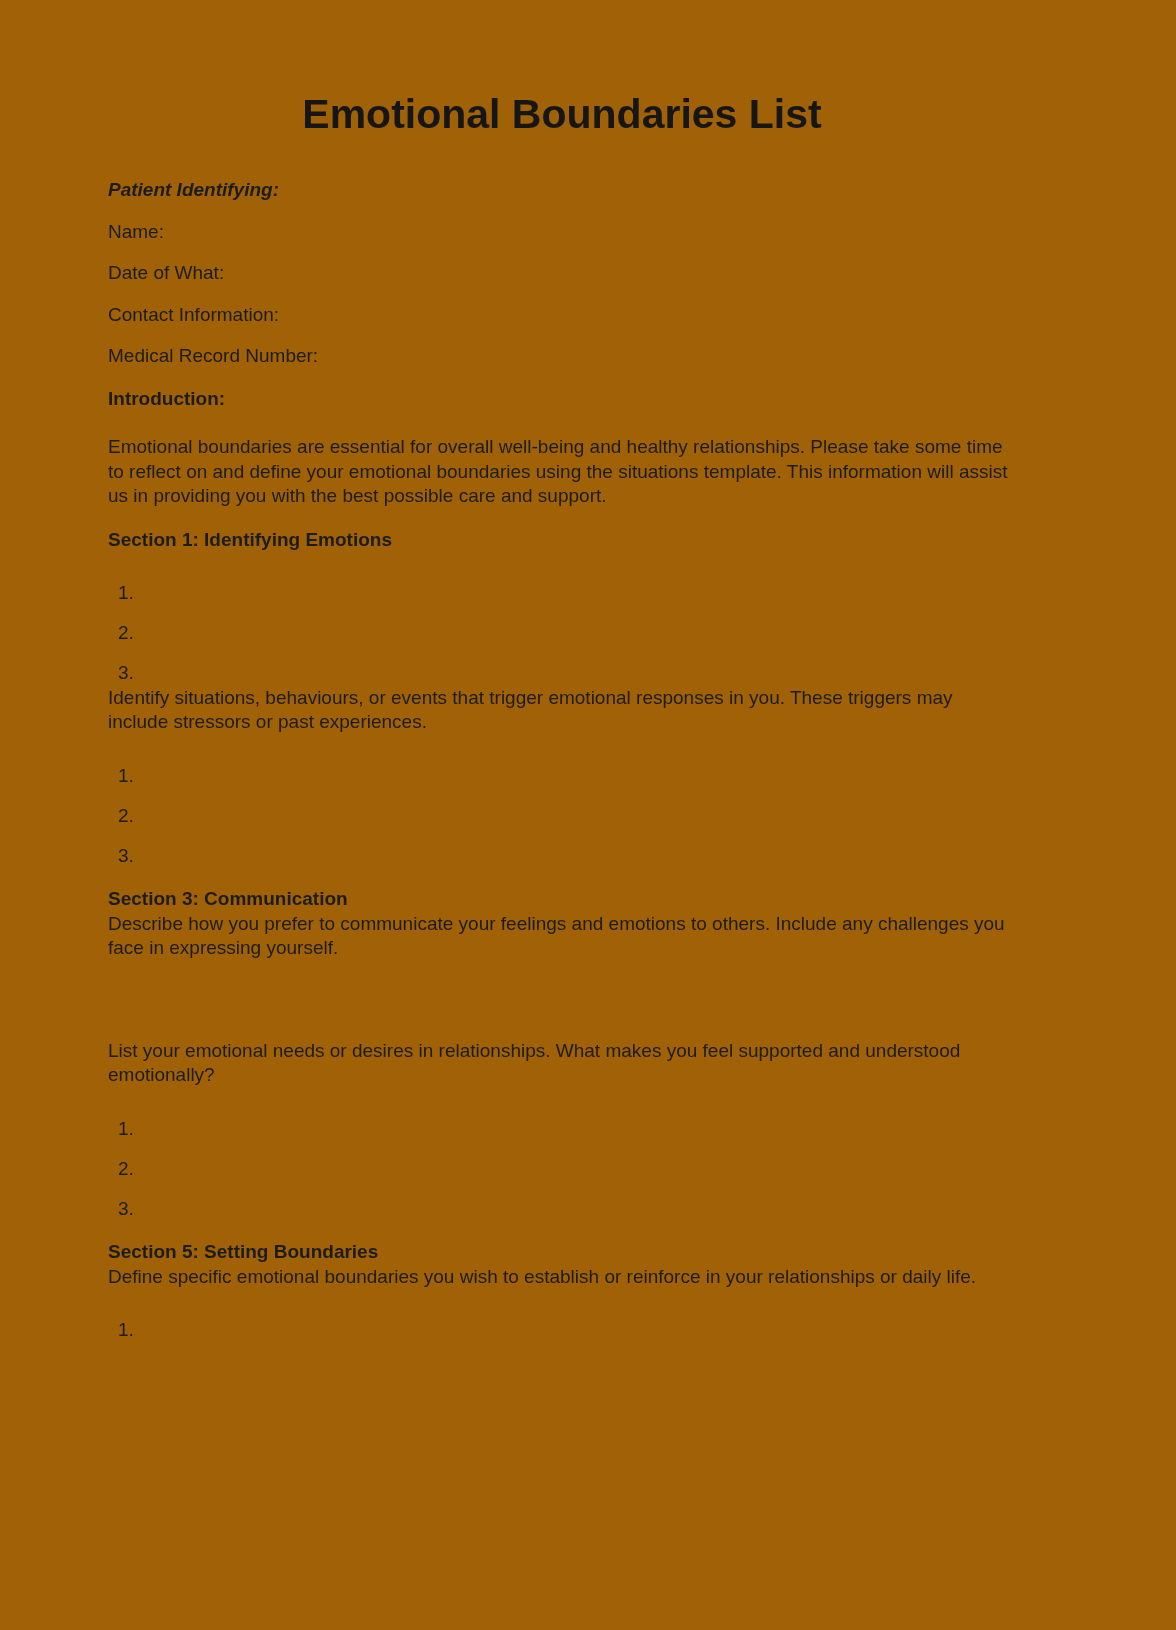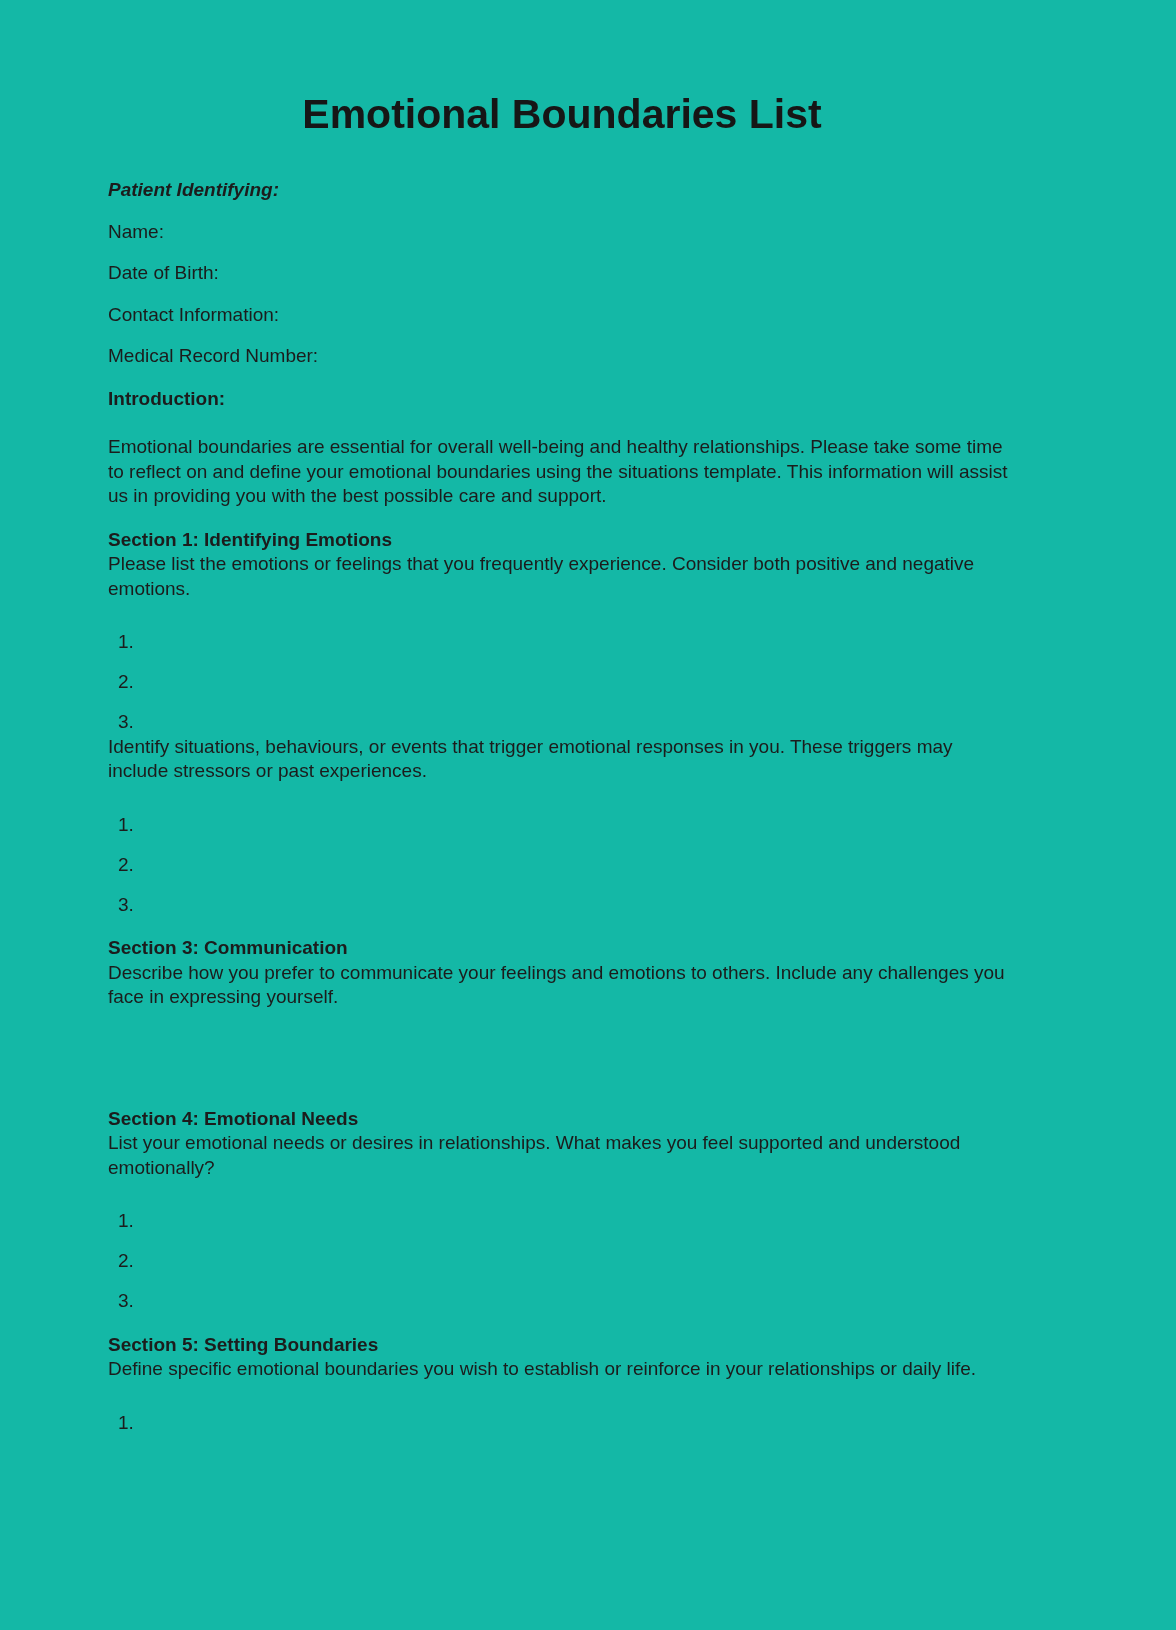--- a/index.html
+++ b/index.html
@@ -5,21 +5,21 @@
   html, body {
     margin: 0;
     padding: 0;
     background: #ffffff;
   }
   .page {
     position: relative;
     width: 1176px;
     min-height: 1630px;
     box-sizing: border-box;
-    background: #14b8a6;
+    background: #a16207;
     padding: 92px 160px 40px 108px;
     font-family: "Liberation Sans", sans-serif;
     font-size: 19px;
     line-height: 24.5px;
     color: #1c1c1c;
     overflow: hidden;
   }
   .doc-title {
     font-size: 41px;
     line-height: 44px;
@@ -67,30 +67,29 @@
 </style>
 </head>
 <body>
 
 <div class="page">
 
   <h1 class="doc-title">Emotional Boundaries List</h1>
 
   <p class="pi-heading">Patient Identifying:</p>
   <p class="field">Name:</p>
-  <p class="field">Date of Birth:</p>
+  <p class="field">Date of What:</p>
   <p class="field">Contact Information:</p>
   <p class="field">Medical Record Number:</p>
 
   <p class="intro-heading">Introduction:</p>
   <p class="intro-body">Emotional boundaries are essential for overall well-being and healthy relationships. Please take some time to reflect on and define your emotional boundaries using the situations template. This information will assist us in providing you with the best possible care and support.</p>
 
   <div>
     <p class="section-heading">Section 1: Identifying Emotions</p>
-    <p class="section-desc">Please list the emotions or feelings that you frequently experience. Consider both positive and negative emotions.</p>
     <ol class="num-list">
       <li class="num-item">1.</li>
       <li class="num-item">2.</li>
       <li class="num-item">3.</li>
     </ol>
   </div>
 
   <div>
     <p class="section-desc">Identify situations, behaviours, or events that trigger emotional responses in you. These triggers may include stressors or past experiences.</p>
     <ol class="num-list">
@@ -100,21 +99,20 @@
     </ol>
   </div>
 
   <div>
     <p class="section-heading">Section 3: Communication</p>
     <p class="section-desc">Describe how you prefer to communicate your feelings and emotions to others. Include any challenges you face in expressing yourself.</p>
     <div class="answer-space"></div>
   </div>
 
   <div>
-    <p class="section-heading">Section 4: Emotional Needs</p>
     <p class="section-desc">List your emotional needs or desires in relationships. What makes you feel supported and understood emotionally?</p>
     <ol class="num-list">
       <li class="num-item">1.</li>
       <li class="num-item">2.</li>
       <li class="num-item">3.</li>
     </ol>
   </div>
 
   <div>
     <p class="section-heading">Section 5: Setting Boundaries</p>

